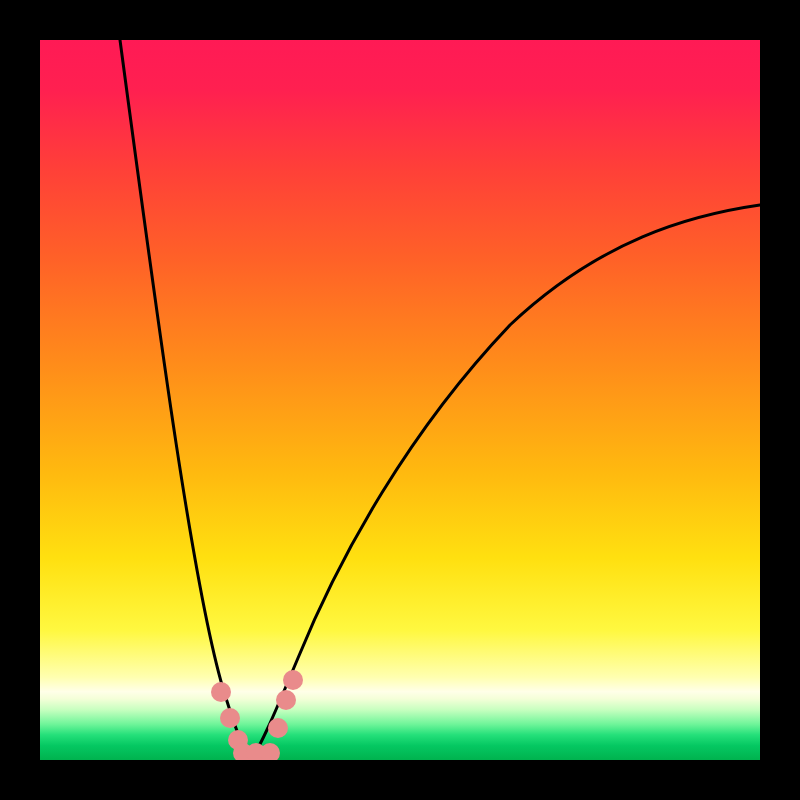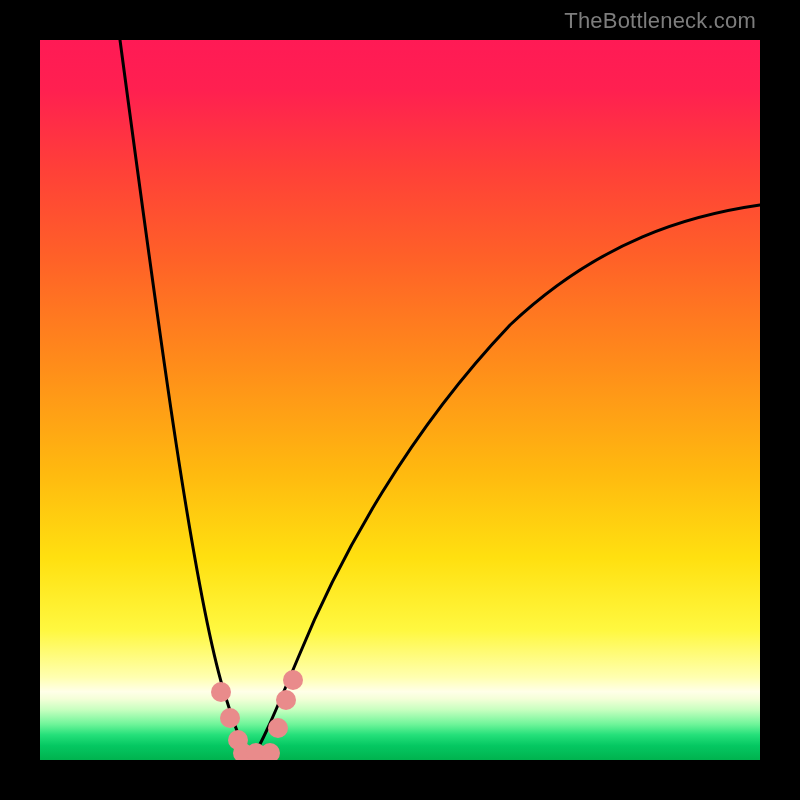--- a/index.html
+++ b/index.html
@@ -90,15 +90,14 @@
           <circle cx="203" cy="713" r="10" fill="#e98b8b"></circle>
           <circle cx="216" cy="713" r="10" fill="#e98b8b"></circle>
           <circle cx="230" cy="713" r="10" fill="#e98b8b"></circle>
           <circle cx="238" cy="688" r="10" fill="#e98b8b"></circle>
           <circle cx="246" cy="660" r="10" fill="#e98b8b"></circle>
           <circle cx="253" cy="640" r="10" fill="#e98b8b"></circle>
         </g>
     </svg>
   </div>
 
-  <div class="watermark">TheBottleneck.com</div>
 
 </div>
 
 </body></html>

